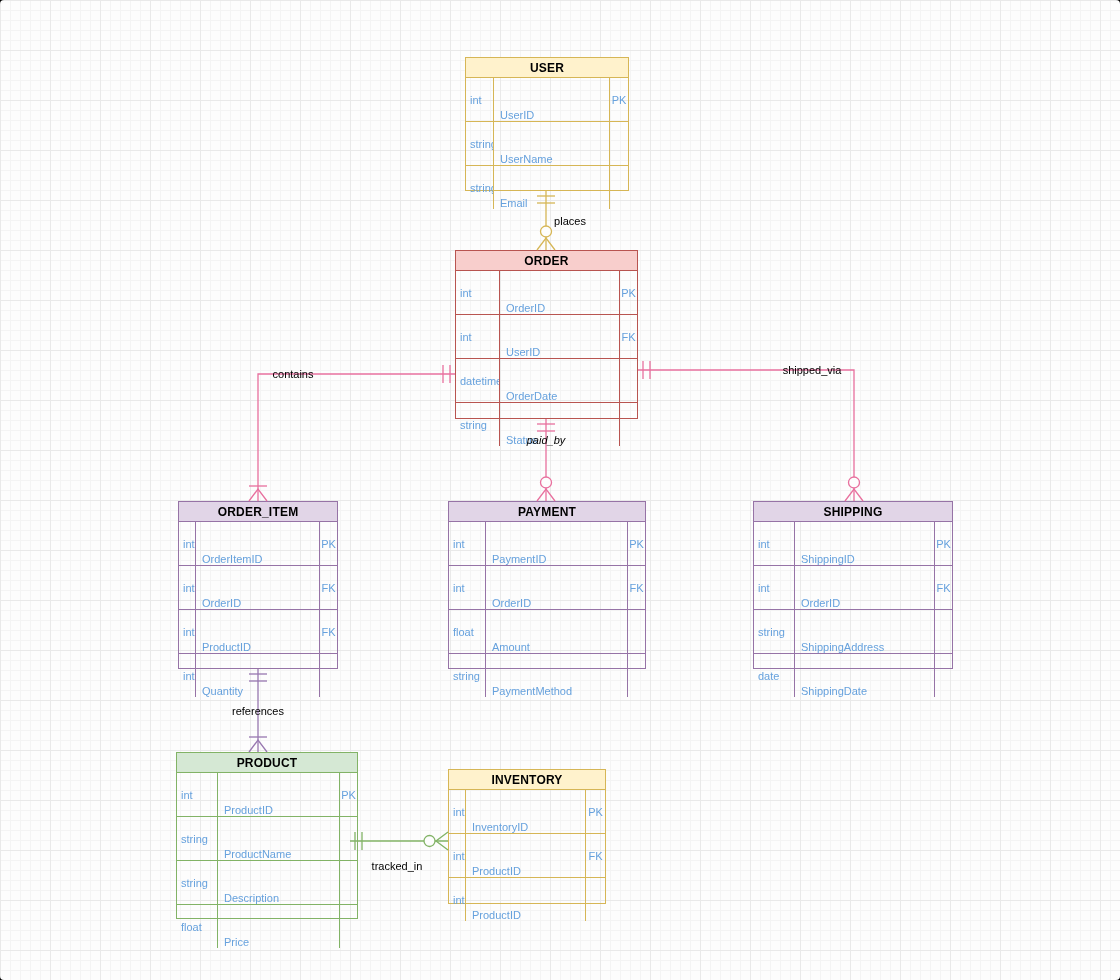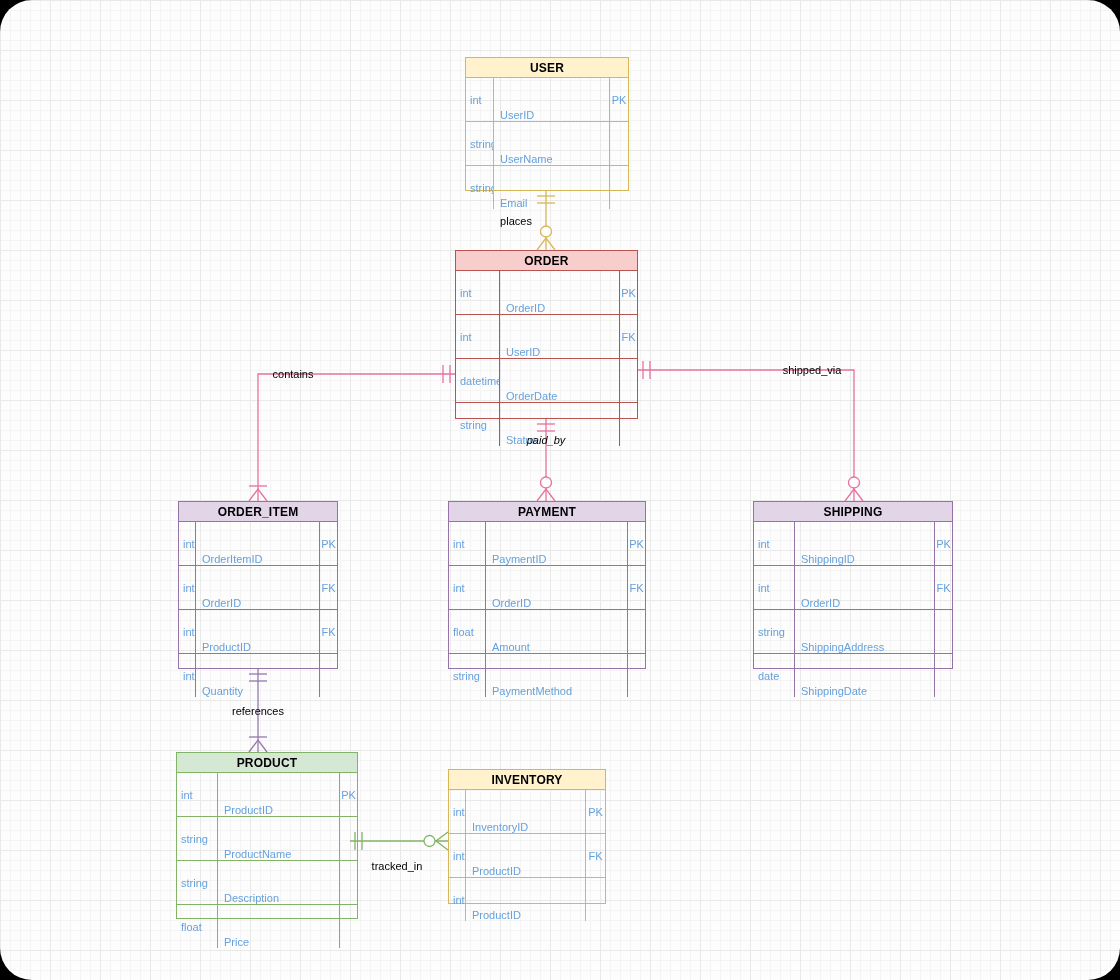--- a/index.html
+++ b/index.html
@@ -1,18 +1,18 @@
 <!DOCTYPE html>
 <html><head>
 <meta charset="utf-8">
 <style>
   html,body{margin:0;padding:0;background:#000;}
   body{width:1120px;height:980px;position:relative;font-family:"Liberation Sans",sans-serif;}
   #canvas{
-    position:absolute;inset:0;border-radius:32px;overflow:hidden;
+    position:absolute;inset:0;border-radius:4px;overflow:hidden;
     background-color:#fdfdfd;
     background-image:
       linear-gradient(to right,#e9e9e9 1px,transparent 1px),
       linear-gradient(to bottom,#e9e9e9 1px,transparent 1px),
       linear-gradient(to right,#f4f4f4 1px,transparent 1px),
       linear-gradient(to bottom,#f4f4f4 1px,transparent 1px);
     background-size:50px 50px,50px 50px,10px 10px,10px 10px;
   }
   .entity{
     position:absolute;display:flex;flex-direction:column;
@@ -216,19 +216,19 @@
         <div class="cell type" style="width: 17px; border-color: rgb(214, 182, 86); color: rgb(102, 161, 221);">int</div>
         <div class="cell name" style="color: rgb(102, 161, 221);">ProductID</div>
         <div class="cell key" style="width: 20px; border-color: rgb(214, 182, 86); color: rgb(102, 161, 221);">FK</div>
       </div>
       <div class="attr-row" style="border-color: rgb(214, 182, 86);">
         <div class="cell type" style="width: 17px; border-color: rgb(214, 182, 86); color: rgb(102, 161, 221);">int</div>
         <div class="cell name" style="color: rgb(102, 161, 221);">ProductID</div>
         <div class="cell key" style="width: 20px; border-color: rgb(214, 182, 86); color: rgb(102, 161, 221);"></div>
       </div>
     </div>
-    <div class="rel-label" style="left: 516px; top: 221px;">places</div>
+    <div class="rel-label" style="left: 570px; top: 221px;">places</div>
     <div class="rel-label" style="left: 293px; top: 374px;">contains</div>
     <div class="rel-label" style="left: 546px; top: 440px; font-style: italic;">paid_by</div>
     <div class="rel-label" style="left: 812px; top: 370px;">shipped_via</div>
     <div class="rel-label" style="left: 258px; top: 711px;">references</div>
     <div class="rel-label" style="left: 397px; top: 841px; margin-top: 25px;">tracked_in</div>
   </div>
 
 </body></html>

